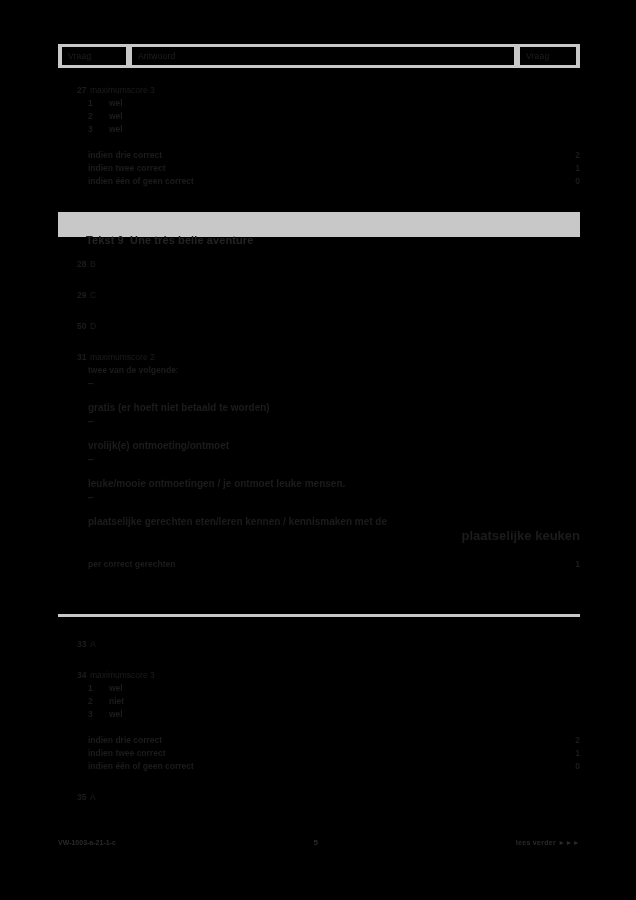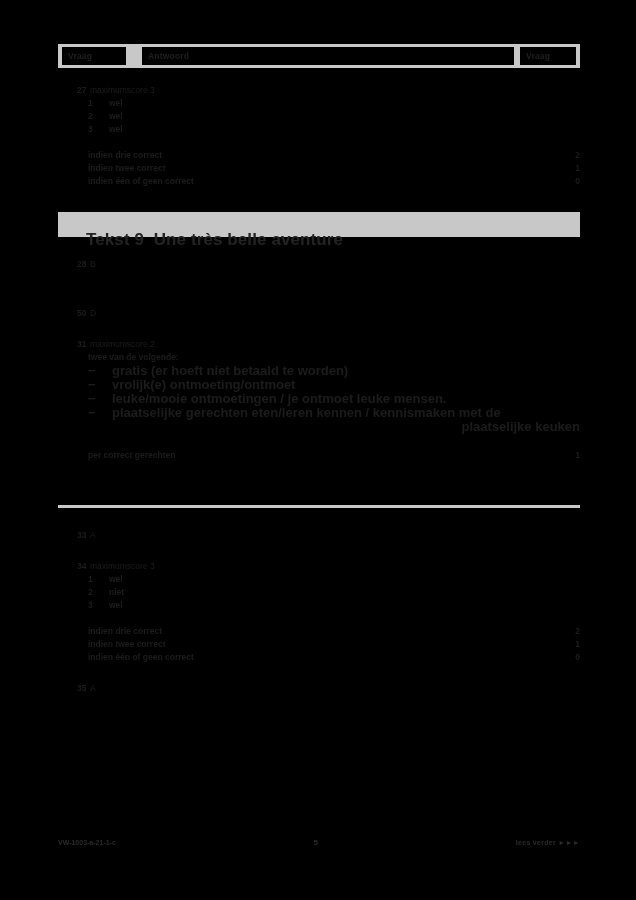--- a/index.html
+++ b/index.html
@@ -36,26 +36,26 @@
     padding: 3px 4px;
     display: flex;
     align-items: stretch;
   }
   .hdr-cell {
     background: #000000;
     display: flex;
     align-items: center;
     padding: 0 6px;
     font-size: 8.5px;
-    font-weight: bold;
+    font-weight: normal;
     letter-spacing: .2px;
     color: #1f1f1f;
   }
   .hdr-vraag { width: 52px; }
-  .hdr-antwoord { flex: 1; margin-left: 16px; text-align: right; }
+  .hdr-antwoord { flex: 1; margin-left: 6px; text-align: right; }
   .hdr-scores { width: 44px; margin-left: 6px; justify-content: flex-start; }
 
   
   .content {
     position: absolute;
     left: 58px;
     top: 84px;
     width: 522px;
   }
 
@@ -106,25 +106,26 @@
     line-height: 13px;
     font-weight: bold;
     padding-left: 30px;
   }
   .crit .score { top: 0; }
 
   
   .dashlist { margin: 0; padding: 0; list-style: none; }
   .dashlist li {
     display: flex;
-    font-size: 13px;
+    font-size: 10px;
     line-height: 13px;
     font-weight: bold;
     padding-left: 30px;
     margin-bottom: 1px;
+    flex-direction: column;
   }
   .dashlist .dash { width: 24px; flex: 0 0 24px; }
   .dashlist .txt { flex: 1; }
   .cont-line {
     font-size: 13px;
     line-height: 13px;
     font-weight: bold;
     padding-left: 54px;
     text-align: right;
   }
@@ -133,21 +134,21 @@
   .section {
     position: relative;
     background: #c8c8c8;
     height: 22px;
     margin-left: 0;
     width: 522px;
     display: flex;
     align-items: center;
   }
   .section-title {
-    font-size: 17px;
+    font-size: 11px;
     font-weight: bold;
     color: #232323;
     padding-left: 28px;
     letter-spacing: .1px;
     white-space: pre;
     margin-top: 33px;
   }
 
   
   .footer {
@@ -225,20 +226,24 @@
 
     <div style="height:21px"></div>
 
     <div class="qrow">
       <div class="qnum">28</div>
       <div class="qbody">B</div>
     </div>
 
     <div style="height:18px"></div>
 
+    <div class="qrow">
+      <div class="qnum">29</div>
+      <div class="qbody">C</div>
+    </div>
 
     <div style="height:18px"></div>
 
     <div class="qrow">
       <div class="qnum">50</div>
       <div class="qbody">D</div>
     </div>
 
     <div style="height:18px"></div>
 

